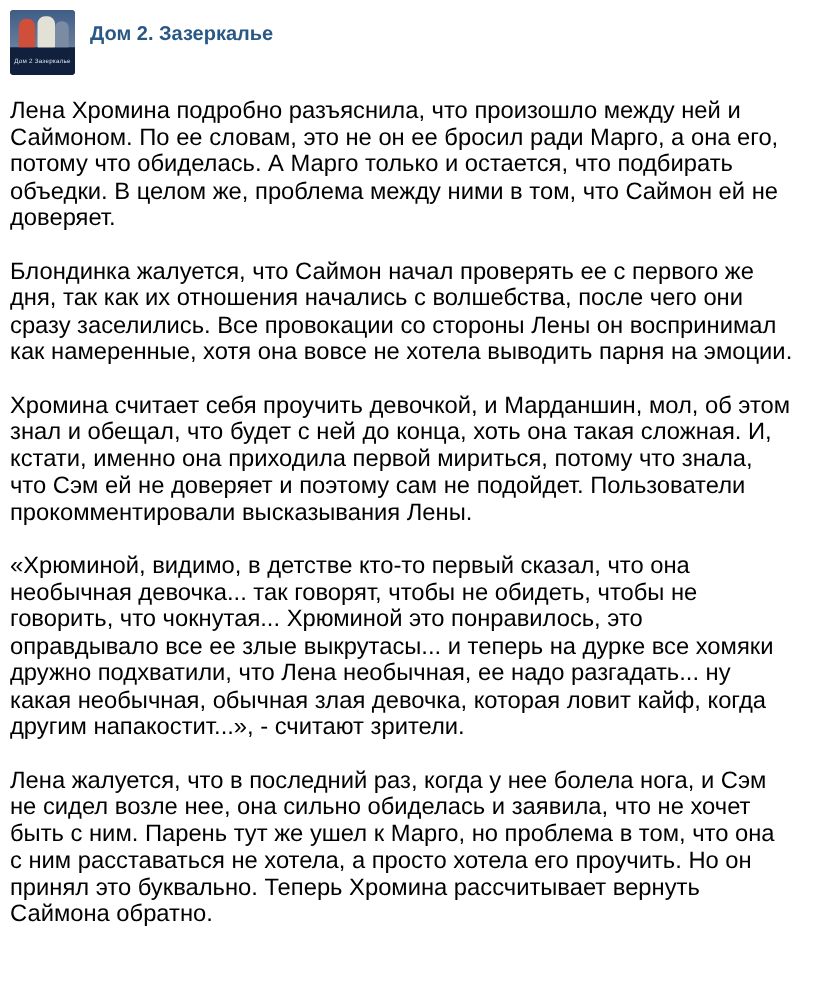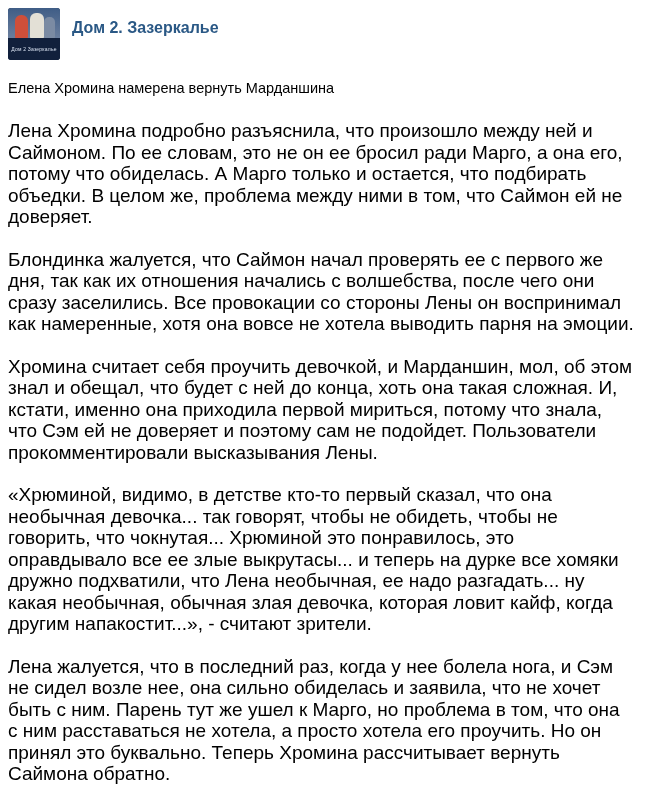--- a/index.html
+++ b/index.html
@@ -120,21 +120,20 @@
       <div class="ph-sky"></div>
       <div class="ph-figA"></div>
       <div class="ph-figB"></div>
       <div class="ph-figC"></div>
       <div class="ph-caption">Дом 2 Зазеркалье</div>
     </div>
     <div class="brand-title">Дом 2. Зазеркалье</div>
   </div>
 
   <div class="article">
-    <h1 class="article-title">Елена Хромина намерена вернуть Марданшина</h1>
     <p>Лена Хромина подробно разъяснила, что произошло между ней и Саймоном. По ее словам, это не он ее бросил ради Марго, а она его, потому что обиделась. А Марго только и остается, что подбирать объедки. В целом же, проблема между ними в том, что Саймон ей не доверяет.</p>
     <p>Блондинка жалуется, что Саймон начал проверять ее с первого же дня, так как их отношения начались с волшебства, после чего они сразу заселились. Все провокации со стороны Лены он воспринимал как намеренные, хотя она вовсе не хотела выводить парня на эмоции.</p>
     <p>Хромина считает себя проучить девочкой, и Марданшин, мол, об этом знал и обещал, что будет с ней до конца, хоть она такая сложная. И, кстати, именно она приходила первой мириться, потому что знала, что Сэм ей не доверяет и поэтому сам не подойдет. Пользователи прокомментировали высказывания Лены.</p>
     <p>«Хрюминой, видимо, в детстве кто-то первый сказал, что она необычная девочка... так говорят, чтобы не обидеть, чтобы не говорить, что чокнутая... Хрюминой это понравилось, это оправдывало все ее злые выкрутасы... и теперь на дурке все хомяки дружно подхватили, что Лена необычная, ее надо разгадать... ну какая необычная, обычная злая девочка, которая ловит кайф, когда другим напакостит...», - считают зрители.</p>
     <p>Лена жалуется, что в последний раз, когда у нее болела нога, и Сэм не сидел возле нее, она сильно обиделась и заявила, что не хочет быть с ним. Парень тут же ушел к Марго, но проблема в том, что она с ним расставаться не хотела, а просто хотела его проучить. Но он принял это буквально. Теперь Хромина рассчитывает вернуть Саймона обратно.</p>
   </div>
 
 </div>
 
 </body></html>

